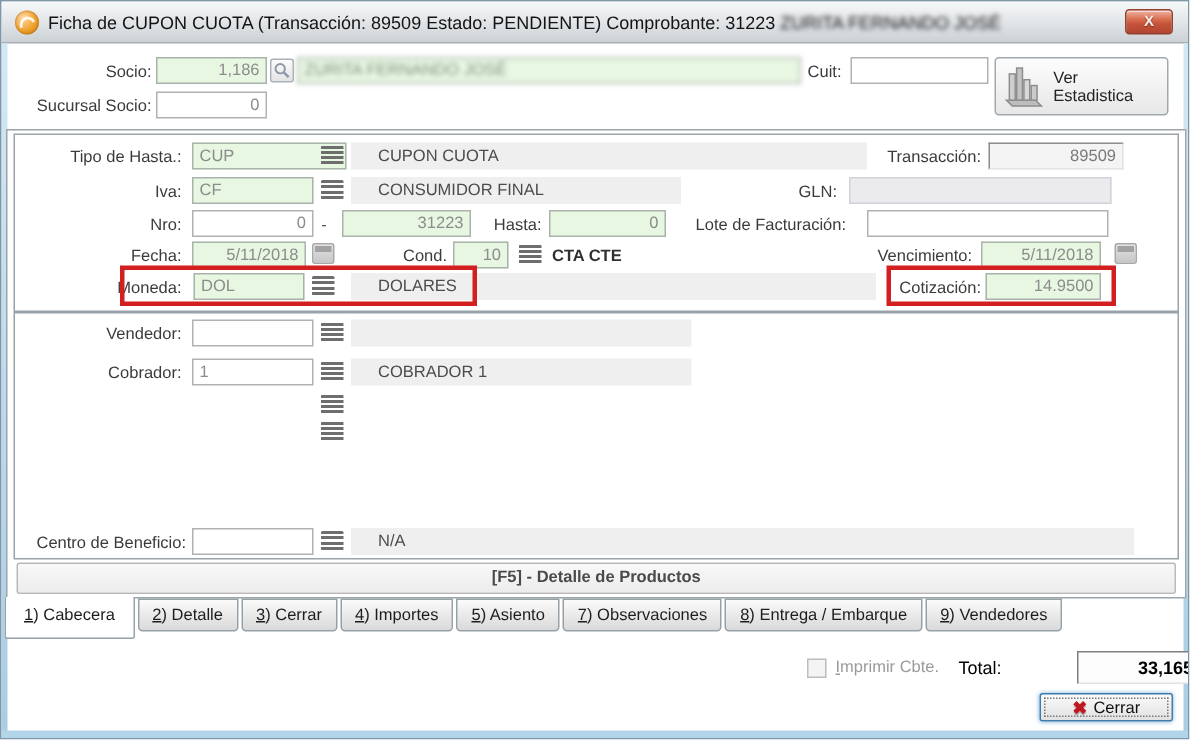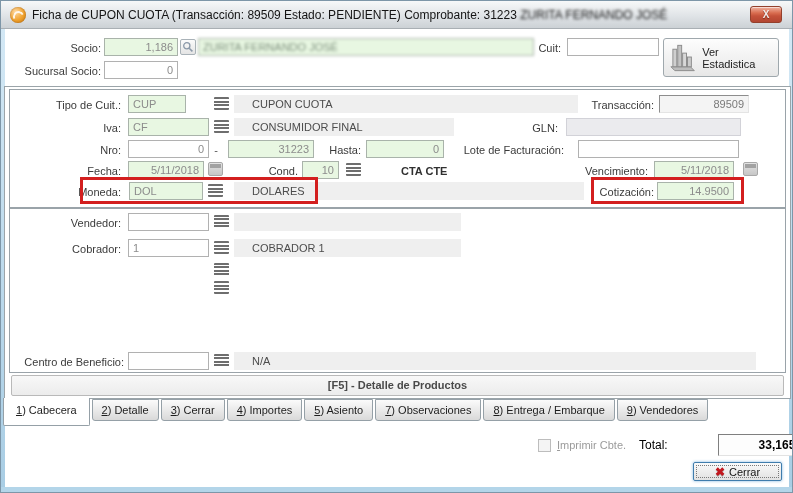--- a/index.html
+++ b/index.html
@@ -48,21 +48,21 @@
     background:repeating-linear-gradient(to bottom,#6e6e6e 0 2px,transparent 2px 3.5px); }
   .cal { position:absolute; width:15px; height:14px; border:1px solid #a8a8a8; border-radius:2px;
     background:linear-gradient(#e3e3e3,#c6c6c6); }
   .cal::before { content:""; position:absolute; left:1px; right:1px; top:1px; height:4px; background:#a2a2a2; }
   .iconbtn { position:absolute; border:1px solid #a9b2b8; border-radius:2px;
     background:linear-gradient(#fbfbfb,#e4e4e4); display:flex; align-items:center; justify-content:center; }
   .page { position:absolute; left:3px; top:85px; width:787px; height:313px;
     border:1px solid #9ba4a9; background:#ffffff; }
   .groupbox { position:absolute; border:1px solid #9aa3a9; }
   .plain-text { position:absolute; height:18px; line-height:18px; font-size:11px;
-    font-weight:600; color:#303030; white-space:nowrap;margin-left:33px; }
+    font-weight:600; color:#303030; white-space:nowrap; }
   .f5band { position:absolute; left:10px; top:374px; width:773px; height:21px;
     background:linear-gradient(#f8f8f8,#ececec); border:1px solid #b9b9b9; border-radius:2px;
     text-align:center; line-height:19px; font-size:11px; font-weight:bold; color:#4a4a4a; }
   .anno { position:absolute; border:3px solid #d31f1f; pointer-events:none; }
   
   .tabs { position:absolute; left:2px; top:398px; display:flex; align-items:flex-start; }
   .tab { height:22px; line-height:21px; padding:0 9px; font-size:11px; color:#1d1d1d;
     background:linear-gradient(#fbfbfb,#d9d9d9); border:1px solid #95a0a7;
     border-radius:0 0 3px 3px; margin-left:2px; white-space:nowrap; }
   .tab.active { margin-top:-1px; margin-left:0; height:28px; line-height:25px; padding:0 12px;
@@ -123,22 +123,22 @@
     </svg>
     <span>Ver Estadistica</span>
   </div>
   <div class="lbl" style="left:0px;width:100px;top:61px">Sucursal Socio:</div>
   <div class="fld whitef num" style="left:103px;top:60px;width:74px">0</div>
 
   <div class="page"></div>
   <div class="groupbox" style="left:8px;top:88px;width:777px;height:119px"></div>
   <div class="groupbox" style="left:8px;top:207px;width:777px;height:165px"></div>
 
-  <div class="lbl" style="left:20px;width:100px;top:95px">Tipo de Cuit.:</div>
-  <div class="fld green" style="left:127px;top:94px;width:58px">CUP</div>
+  <div class="lbl" style="left:20px;width:100px;top:95px">Tipo de Hasta.:</div>
+  <div class="fld green" style="left:127px;top:94px;width:103px">CUP</div>
   <div class="burger" style="left:213px;top:96px"></div>
   <div class="band" style="left:233px;top:94px;width:344px">CUPON CUOTA</div>
   <div class="lbl" style="left:555px;width:98px;top:95px">Transacción:</div>
   <div class="fld sunken num" style="left:658px;top:94px;width:90px;color:#7a7a7a">89509</div>
 
   <div class="lbl" style="left:20px;width:100px;top:118px">Iva:</div>
   <div class="fld green" style="left:127px;top:117px;width:81px">CF</div>
   <div class="burger" style="left:213px;top:119px"></div>
   <div class="band" style="left:233px;top:117px;width:220px">CONSUMIDOR FINAL</div>
   <div class="lbl" style="left:493px;width:64px;top:118px">GLN:</div>

